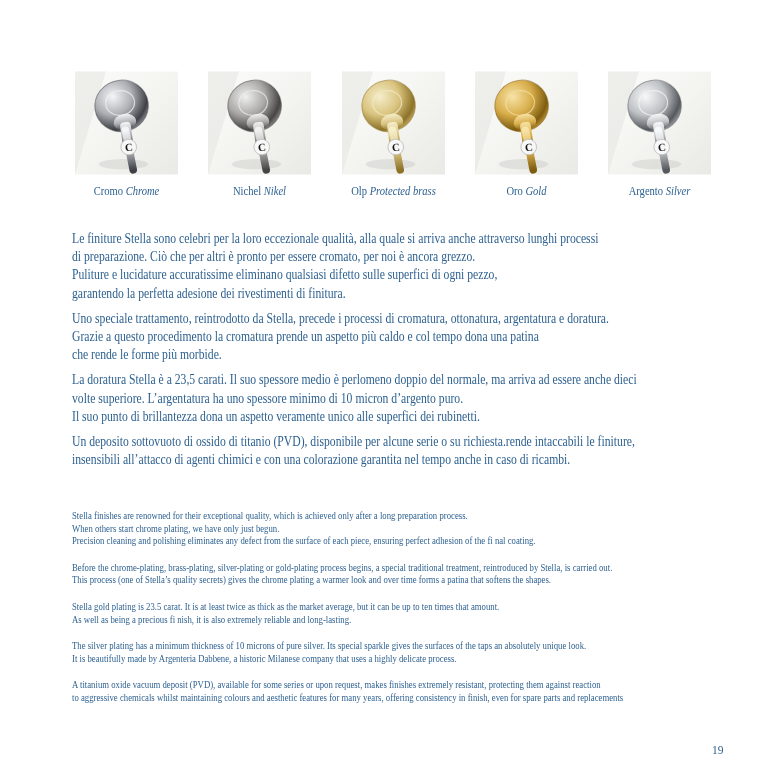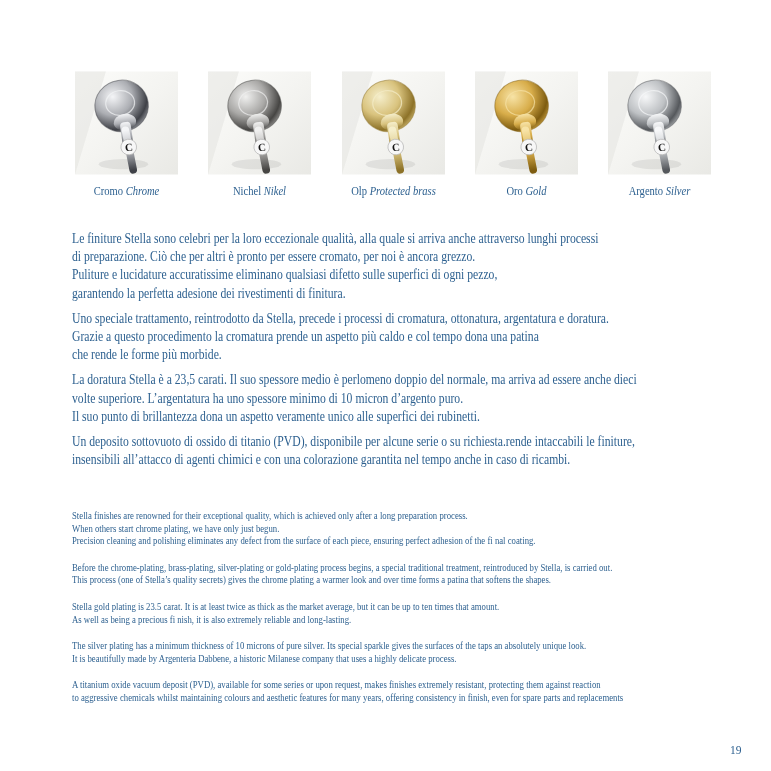--- a/index.html
+++ b/index.html
@@ -38,21 +38,21 @@
   .en-block {
     position: absolute; left: 72px; top: 509px;
     color: var(--blue); font-size: 10.9px; line-height: 12.6px;
     transform: scaleX(0.80); transform-origin: 0 0;
   }
   .en-block .para { margin: 0 0 14px 0; }
 
   .line { white-space: nowrap; }
 
   .page-number {
-    position: absolute; top: 744px; left: 730px;
+    position: absolute; top: 744px; left: 712px;
     color: var(--blue); font-size: 11.5px;
   }
 </style>
 </head>
 <body>
 
 <div class="page">
 
   <div class="products">
 

